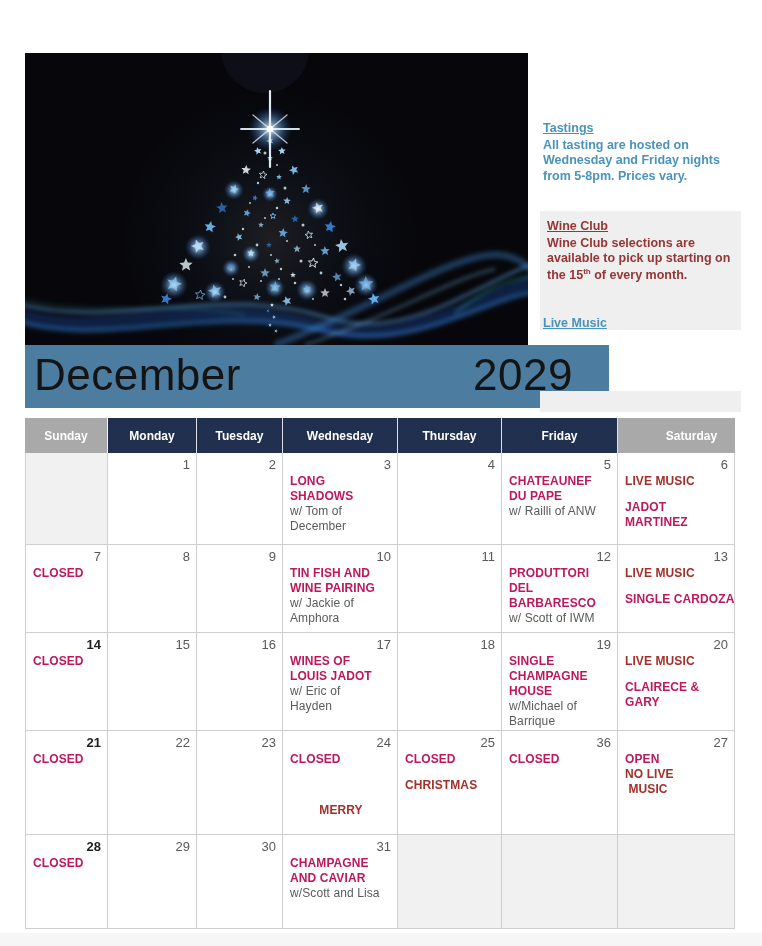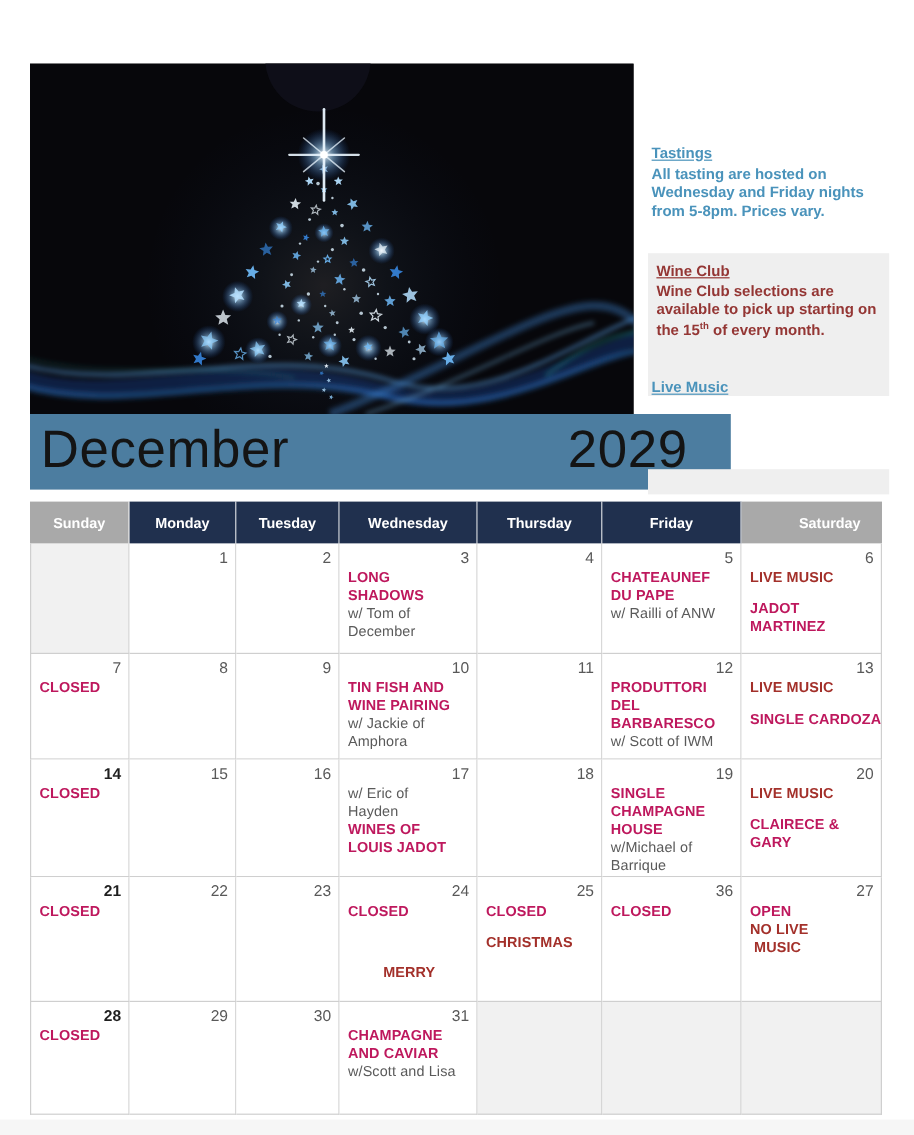--- a/index.html
+++ b/index.html
@@ -293,24 +293,24 @@
             <div class="line s-black">CLOSED</div>
           </div>
           <div class="cell">
             <div class="date">15</div>
           </div>
           <div class="cell">
             <div class="date">16</div>
           </div>
           <div class="cell">
             <div class="date">17</div>
+            <div class="line s-black">WINES OF
+LOUIS JADOT</div>
             <div class="line s-gray">w/ Eric of
 Hayden</div>
-            <div class="line s-black">WINES OF
-LOUIS JADOT</div>
           </div>
           <div class="cell">
             <div class="date">18</div>
           </div>
           <div class="cell">
             <div class="date">19</div>
             <div class="line s-black">SINGLE
 CHAMPAGNE
 HOUSE</div>
             <div class="line s-gray">w/Michael of

